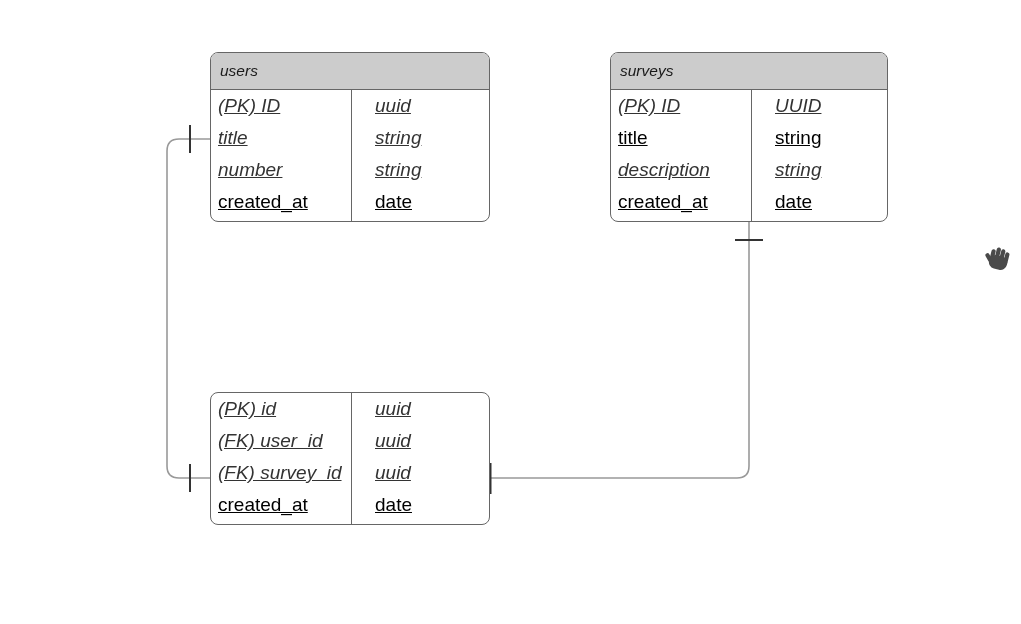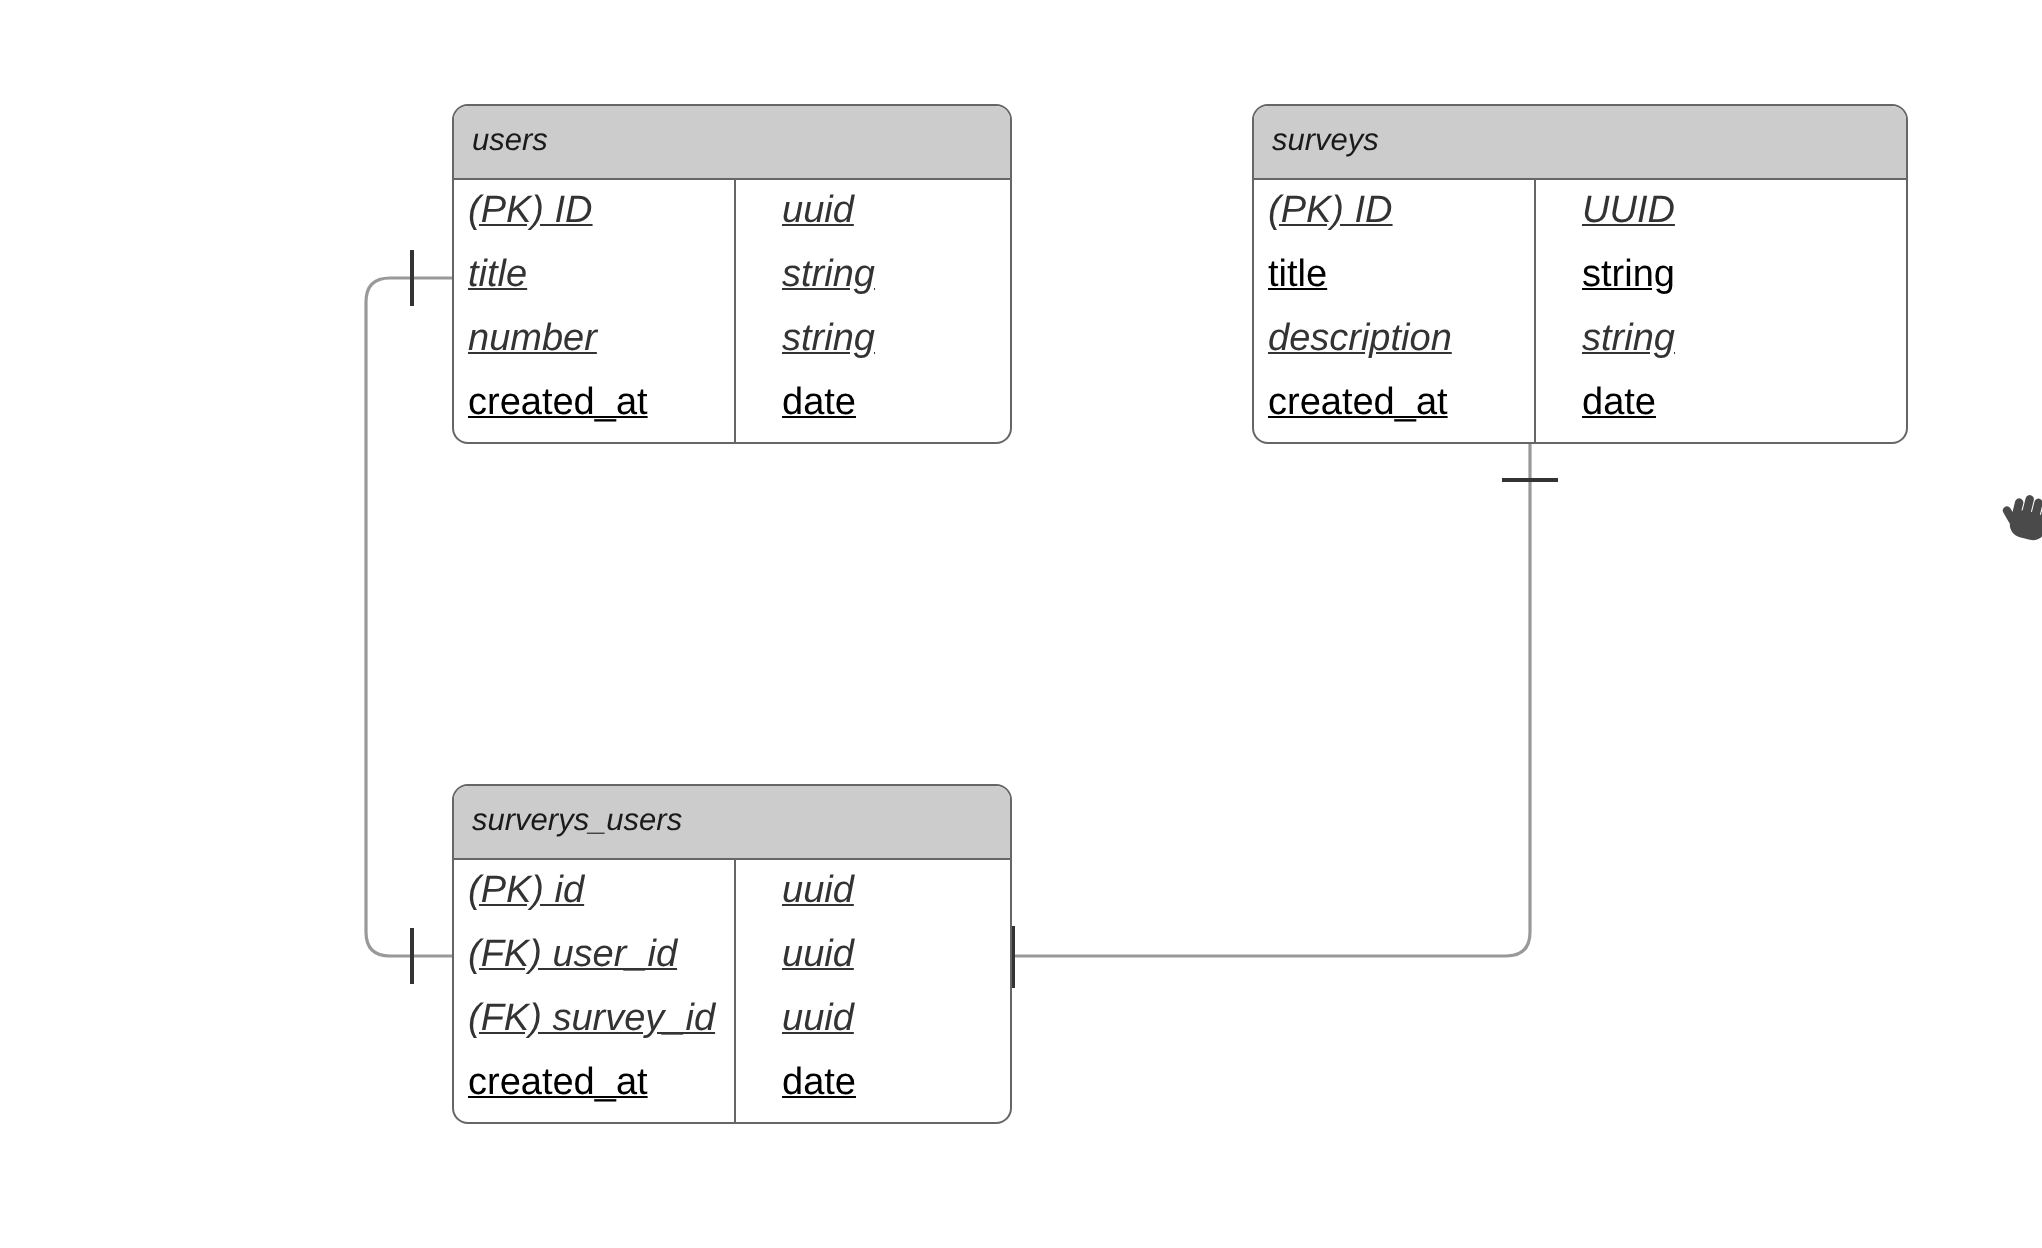--- a/index.html
+++ b/index.html
@@ -3,21 +3,21 @@
 <meta charset="utf-8">
 <style>
   html, body { margin: 0; padding: 0; }
   body {
     width: 1021px; height: 624px;
     background: #ffffff;
     overflow: hidden;
     position: relative;
     font-family: "Liberation Sans", sans-serif;
   }
-  #canvas { position: absolute; inset: 0; margin-left: 16px; }
+  #canvas { position: absolute; inset: 0; }
   #edge-layer {
     position: absolute; left: 0; top: 0;
     width: 1021px; height: 624px;
     overflow: visible;
   }
   .er-table {
     position: absolute;
     background: #ffffff;
     border: 1px solid var(--table-border, #666);
     border-radius: 8px;
@@ -91,21 +91,21 @@
     <span class="er-field">number</span>
     <span class="er-type">string</span>
   </div>
           <div class="er-row">
     <span class="er-field">created_at</span>
     <span class="er-type">date</span>
   </div>
           <div class="er-divider" style="left: 140px;"></div>
         </div>
   </div>
-      <div class="er-table" style="left: 610px; top: 52px; width: 328px; --split: 140px;">
+      <div class="er-table" style="left: 610px; top: 52px; width: 278px; --split: 140px;">
     <div class="er-header">
       <span class="er-title">surveys</span>
     </div>
     <div class="er-body">
           <div class="er-row italic">
     <span class="er-field">(PK) ID</span>
     <span class="er-type">UUID</span>
   </div>
           <div class="er-row">
     <span class="er-field">title</span>
@@ -116,23 +116,20 @@
     <span class="er-type">string</span>
   </div>
           <div class="er-row">
     <span class="er-field">created_at</span>
     <span class="er-type">date</span>
   </div>
           <div class="er-divider" style="left: 140px;"></div>
         </div>
   </div>
       <div class="er-table" style="left: 210px; top: 392px; width: 280px; --split: 140px;">
-    <div class="er-header">
-      <span class="er-title">surverys_users</span>
-    </div>
     <div class="er-body">
           <div class="er-row italic">
     <span class="er-field">(PK) id</span>
     <span class="er-type">uuid</span>
   </div>
           <div class="er-row italic">
     <span class="er-field">(FK) user_id</span>
     <span class="er-type">uuid</span>
   </div>
           <div class="er-row italic">

